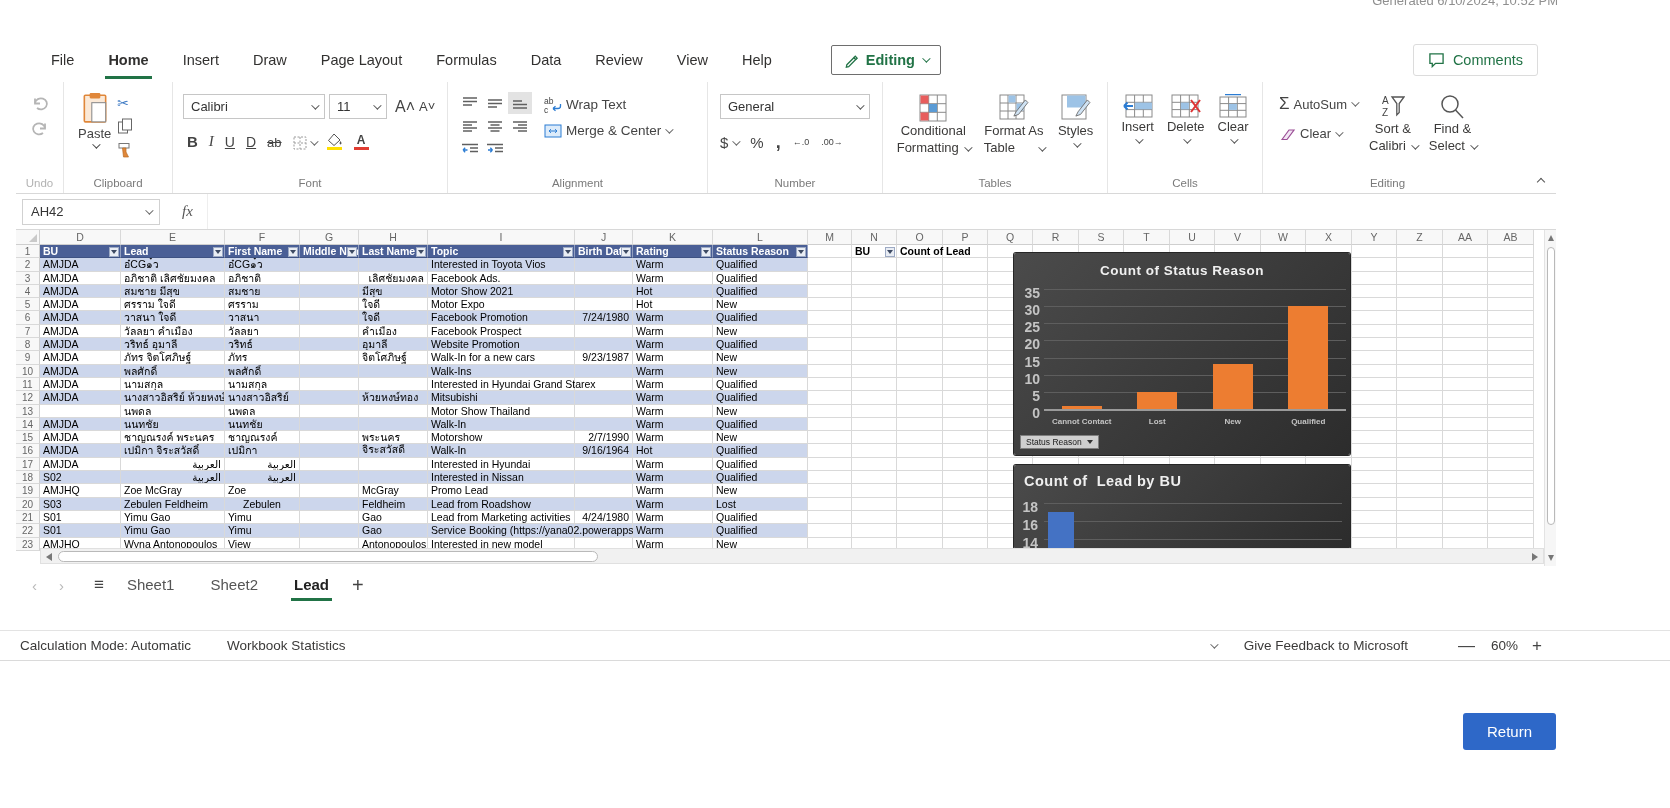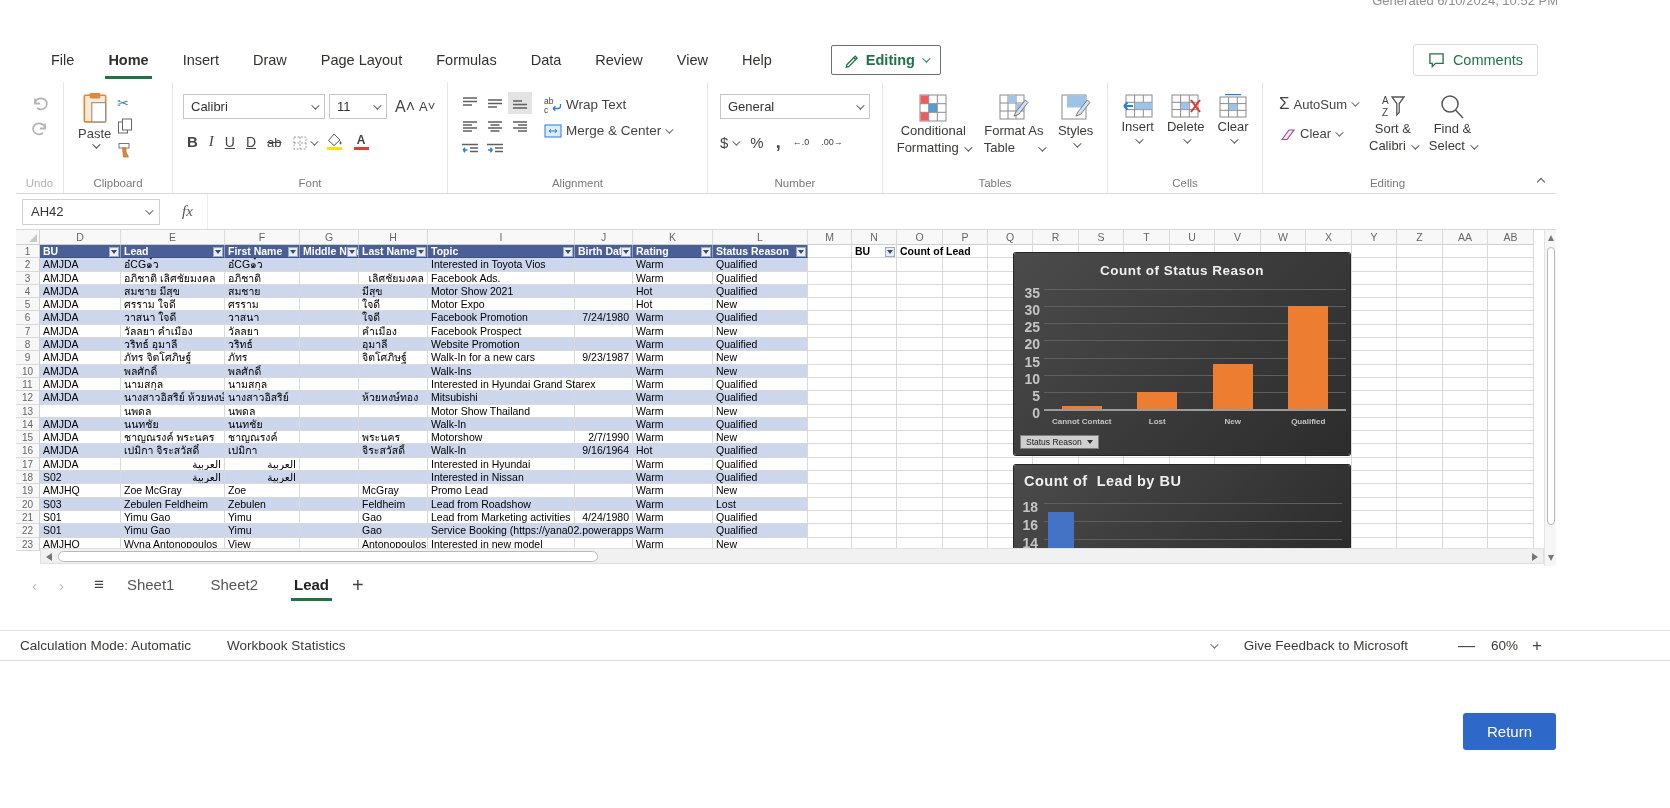--- a/index.html
+++ b/index.html
@@ -967,21 +967,21 @@
             <div class="gc" style="width: 45px;"></div>
             <div class="gc" style="width: 46px;"></div>
             <div class="gc" style="width: 45px;"></div>
             <div class="gc" style="width: 46px;"></div>
           </div>
           <div class="grow">
             <div class="gc band" style="width: 81px;">AMJDA</div>
             <div class="gc band" style="width: 104px;">เปมิกา จิระสวัสดิ์</div>
             <div class="gc band" style="width: 75px;">เปมิกา</div>
             <div class="gc band" style="width: 59px;"></div>
-            <div class="gc band" style="width: 69px;">จิระสวัสดิ์</div>
+            <div class="gc band" style="width: 69px; font-family: Liberation Serif, serif;">จิระสวัสดิ์</div>
             <div class="gc band" style="width: 147px;">Walk-In</div>
             <div class="gc band num" style="width: 58px;">9/16/1964</div>
             <div class="gc band" style="width: 80px;">Hot</div>
             <div class="gc band" style="width: 95px;">Qualified</div>
             <div class="gc" style="width: 44px;"></div>
             <div class="gc" style="width: 45px;"></div>
             <div class="gc" style="width: 46px;"></div>
             <div class="gc" style="width: 45px;"></div>
             <div class="gc" style="width: 45px;"></div>
             <div class="gc" style="width: 46px;"></div>
@@ -1073,21 +1073,21 @@
             <div class="gc" style="width: 45px;"></div>
             <div class="gc" style="width: 46px;"></div>
             <div class="gc" style="width: 45px;"></div>
             <div class="gc" style="width: 46px;"></div>
             <div class="gc" style="width: 45px;"></div>
             <div class="gc" style="width: 46px;"></div>
           </div>
           <div class="grow">
             <div class="gc band" style="width: 81px;">S03</div>
             <div class="gc band" style="width: 104px;">Zebulen Feldheim</div>
-            <div class="gc band" style="width: 75px;">Zebulen</div>
+            <div class="gc band" style="width: 75px; text-align: center;">Zebulen</div>
             <div class="gc band" style="width: 59px;"></div>
             <div class="gc band" style="width: 69px;">Feldheim</div>
             <div class="gc band" style="width: 147px;">Lead from Roadshow</div>
             <div class="gc band" style="width: 58px;"></div>
             <div class="gc band" style="width: 80px;">Warm</div>
             <div class="gc band" style="width: 95px;">Lost</div>
             <div class="gc" style="width: 44px;"></div>
             <div class="gc" style="width: 45px;"></div>
             <div class="gc" style="width: 46px;"></div>
             <div class="gc" style="width: 45px;"></div>

